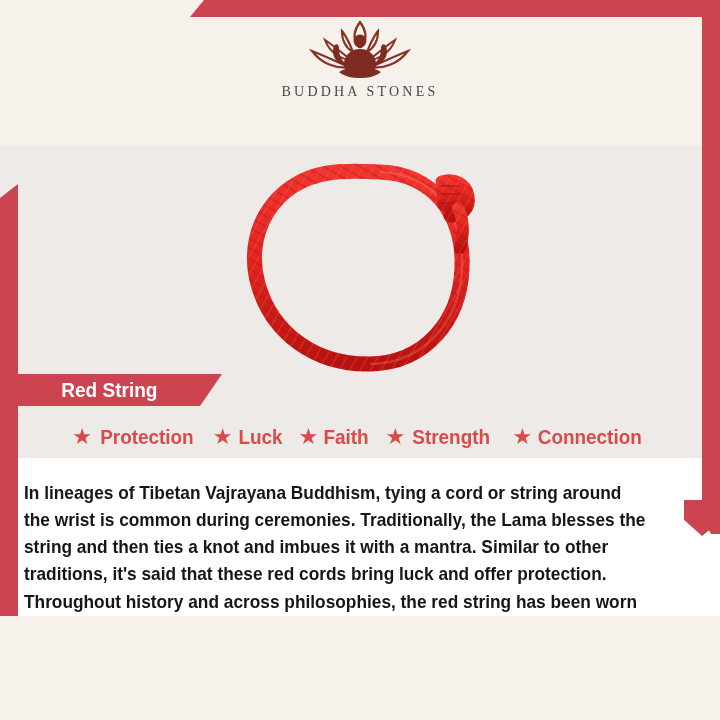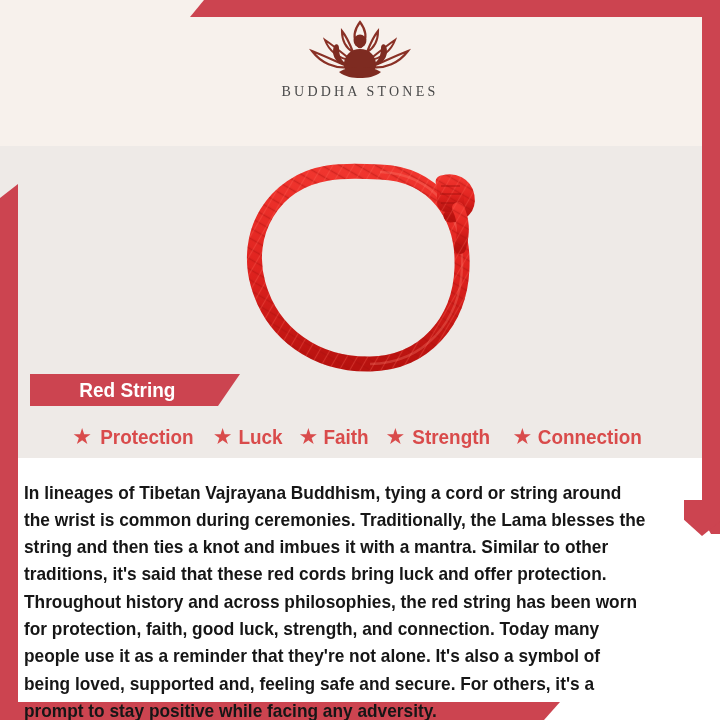--- a/index.html
+++ b/index.html
@@ -2,21 +2,21 @@
 <html><head>
 <meta charset="utf-8">
 <style>
   html,body{margin:0;padding:0;}
   body{
     width:720px;height:720px;overflow:hidden;
     background:#f7f1ec;
     font-family:"Liberation Sans", sans-serif;
     position:relative;
   }
-  #page{position:absolute;inset:0;width:720px;height:720px;overflow:hidden;background:#bef264;}
+  #page{position:absolute;inset:0;width:720px;height:616px;overflow:hidden;background:#bef264;}
 
   
   .bg-top{position:absolute;left:0;top:0;width:720px;height:146px;background:#f7f1ec;}
   .bg-mid{position:absolute;left:0;top:146px;width:720px;height:312px;background:#eeeae7;}
   .bg-bot{position:absolute;left:0;top:458px;width:720px;height:262px;background:#ffffff;}
 
   
   .bar-top{
     position:absolute;left:190px;top:0;width:530px;height:17px;
     background:#cc4450;
@@ -60,21 +60,21 @@
     color:#d94b4b;font-weight:bold;font-size:32px;
     font-stretch:condensed;transform:scaleX(0.92);
     letter-spacing:0.2px;white-space:nowrap;
   }
 
   
   .product{position:absolute;left:228px;top:158px;width:272px;height:222px;}
 
   
   .label-banner{
-    position:absolute;left:30px;top:374px;width:210px;height:32px;
+    position:absolute;left:12px;top:374px;width:210px;height:32px;
     background:#cc4450;
     clip-path:polygon(0 0, 100% 0, calc(100% - 22px) 100%, 0 100%);
     display:flex;align-items:center;
   }
   .label-text{
     color:#ffffff;font-weight:bold;font-size:20px;
     padding-left:48px;transform:scaleX(0.95);white-space:nowrap;
   }
 
   

